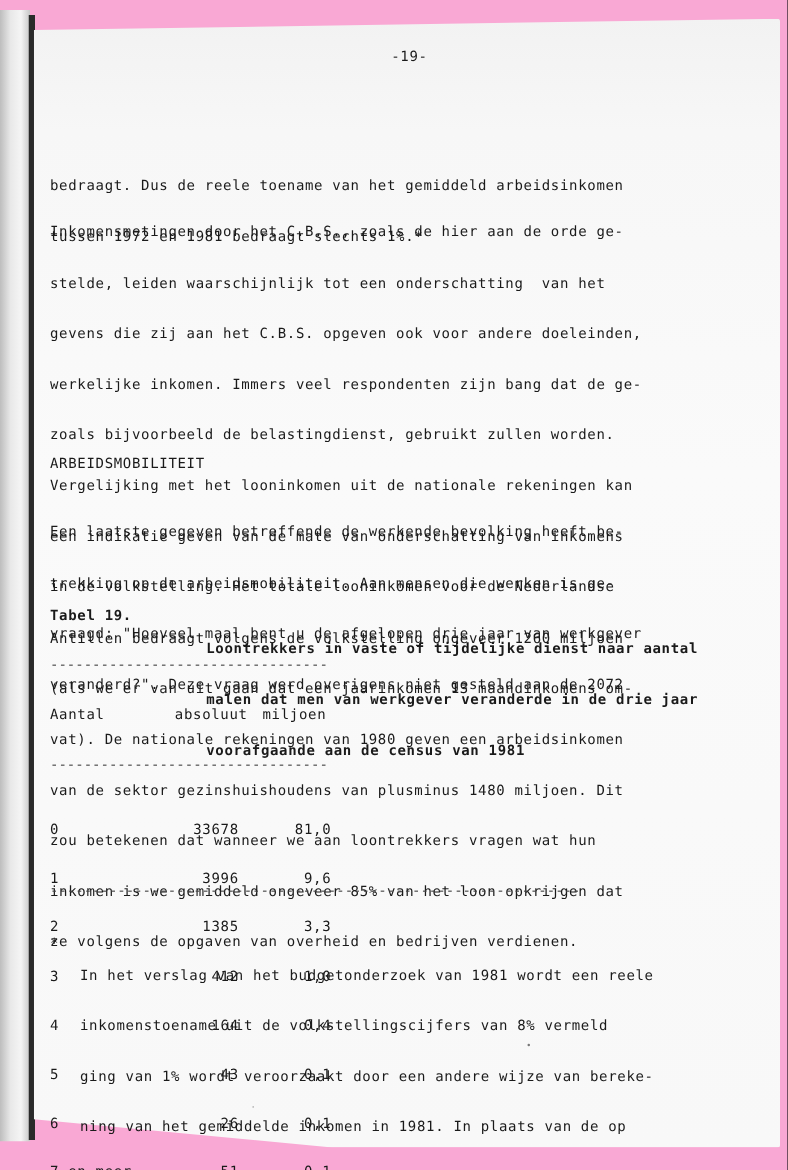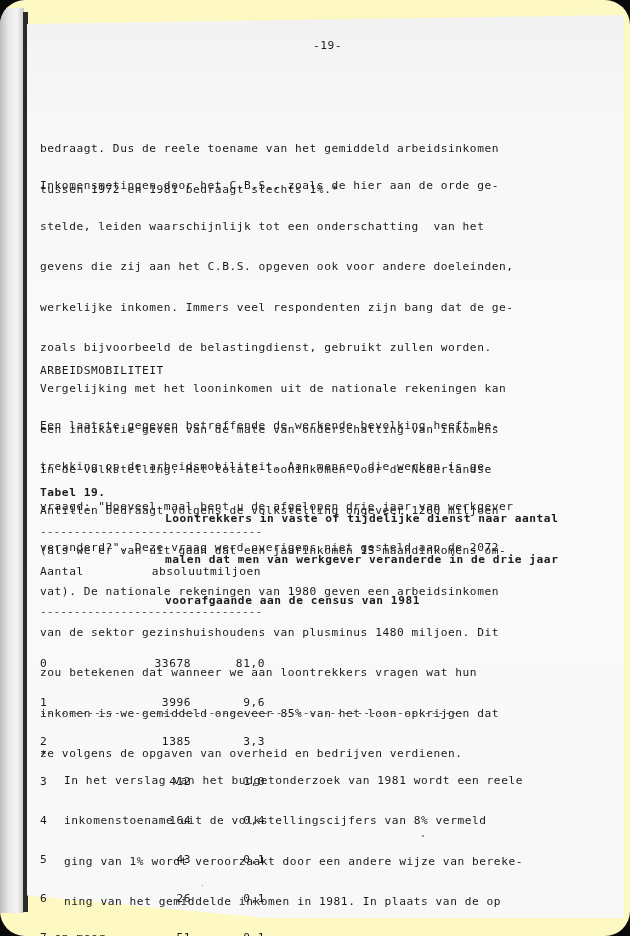--- a/index.html
+++ b/index.html
@@ -7,23 +7,22 @@
       padding: 0;
       width: 630px;
       height: 936px;
       overflow: hidden;
       background: #0a0a0a;
     }
     .scan {
       position: relative;
       width: 630px;
       height: 936px;
-      background: #fef9c3;
+      background: #f9a8d4;
       overflow: hidden;
-      border-radius: 25px;
     }
     .prev-page-edge {
       position: absolute;
       left: 0;
       top: 8px;
       width: 24px;
       height: 905px;
       background: linear-gradient(to right, #bdbdbd 0%, #e8e8e8 35%, #f5f5f5 70%, #c8c8c8 100%);
     }
     .page-gutter-shadow {
@@ -85,21 +84,21 @@
       height: 13.2px;
       line-height: 13.2px;
     }
     .tbl-header {
       height: 16px;
       line-height: 16px;
     }
     .col-a { width: 80px; }
     .col-b { width: 71px; text-align: right; }
     .col-c { width: 74px; text-align: right; }
-    .tbl-header .col-b { width: 82px; text-align: right; padding-left: 8px; }
+    .tbl-header .col-b { width: 82px; text-align: center; padding-left: 8px; }
     .tbl-header .col-c { width: 70px; text-align: left; }
     .footnote-rule {
       position: absolute;
       left: 40px;
       top: 706px;
       color: #444;
       letter-spacing: 0;
     }
     .footnote { top: 722px; }
     .fn-row { display: flex; }

